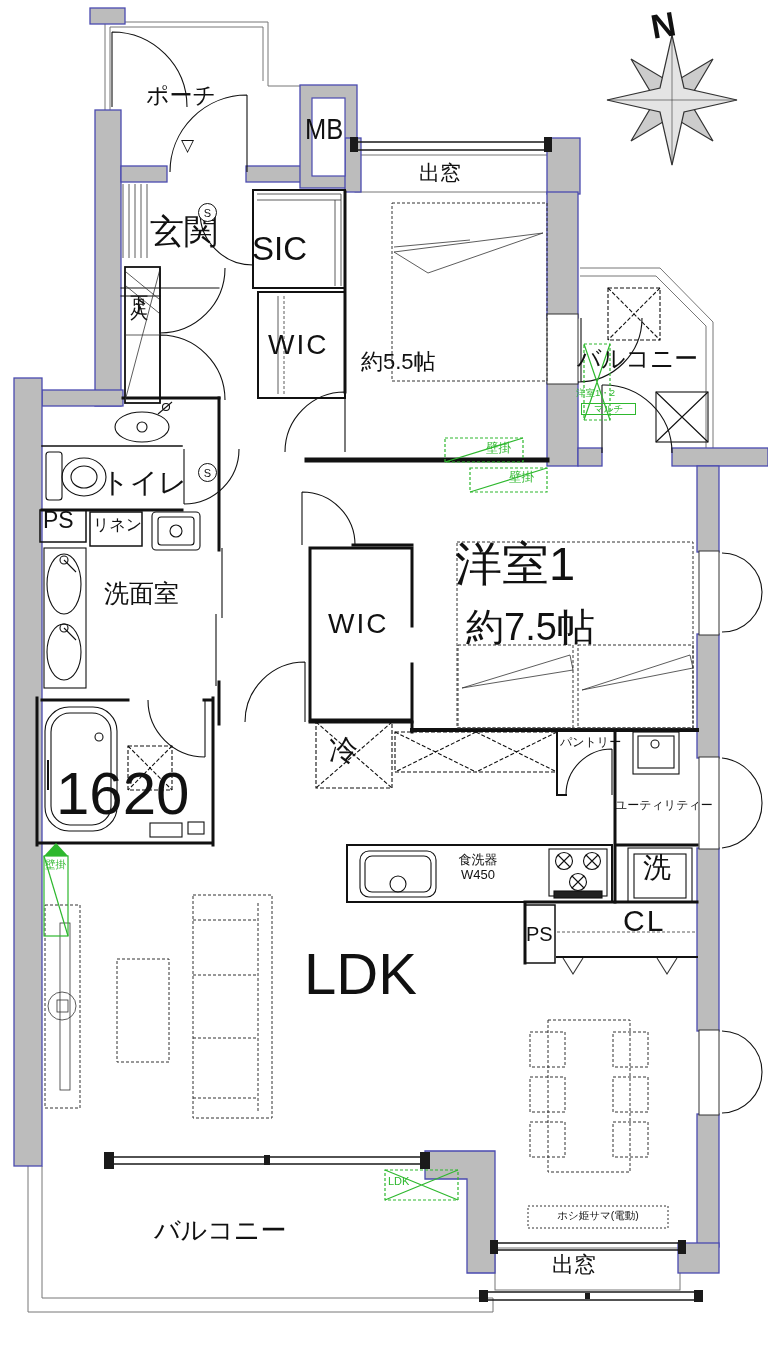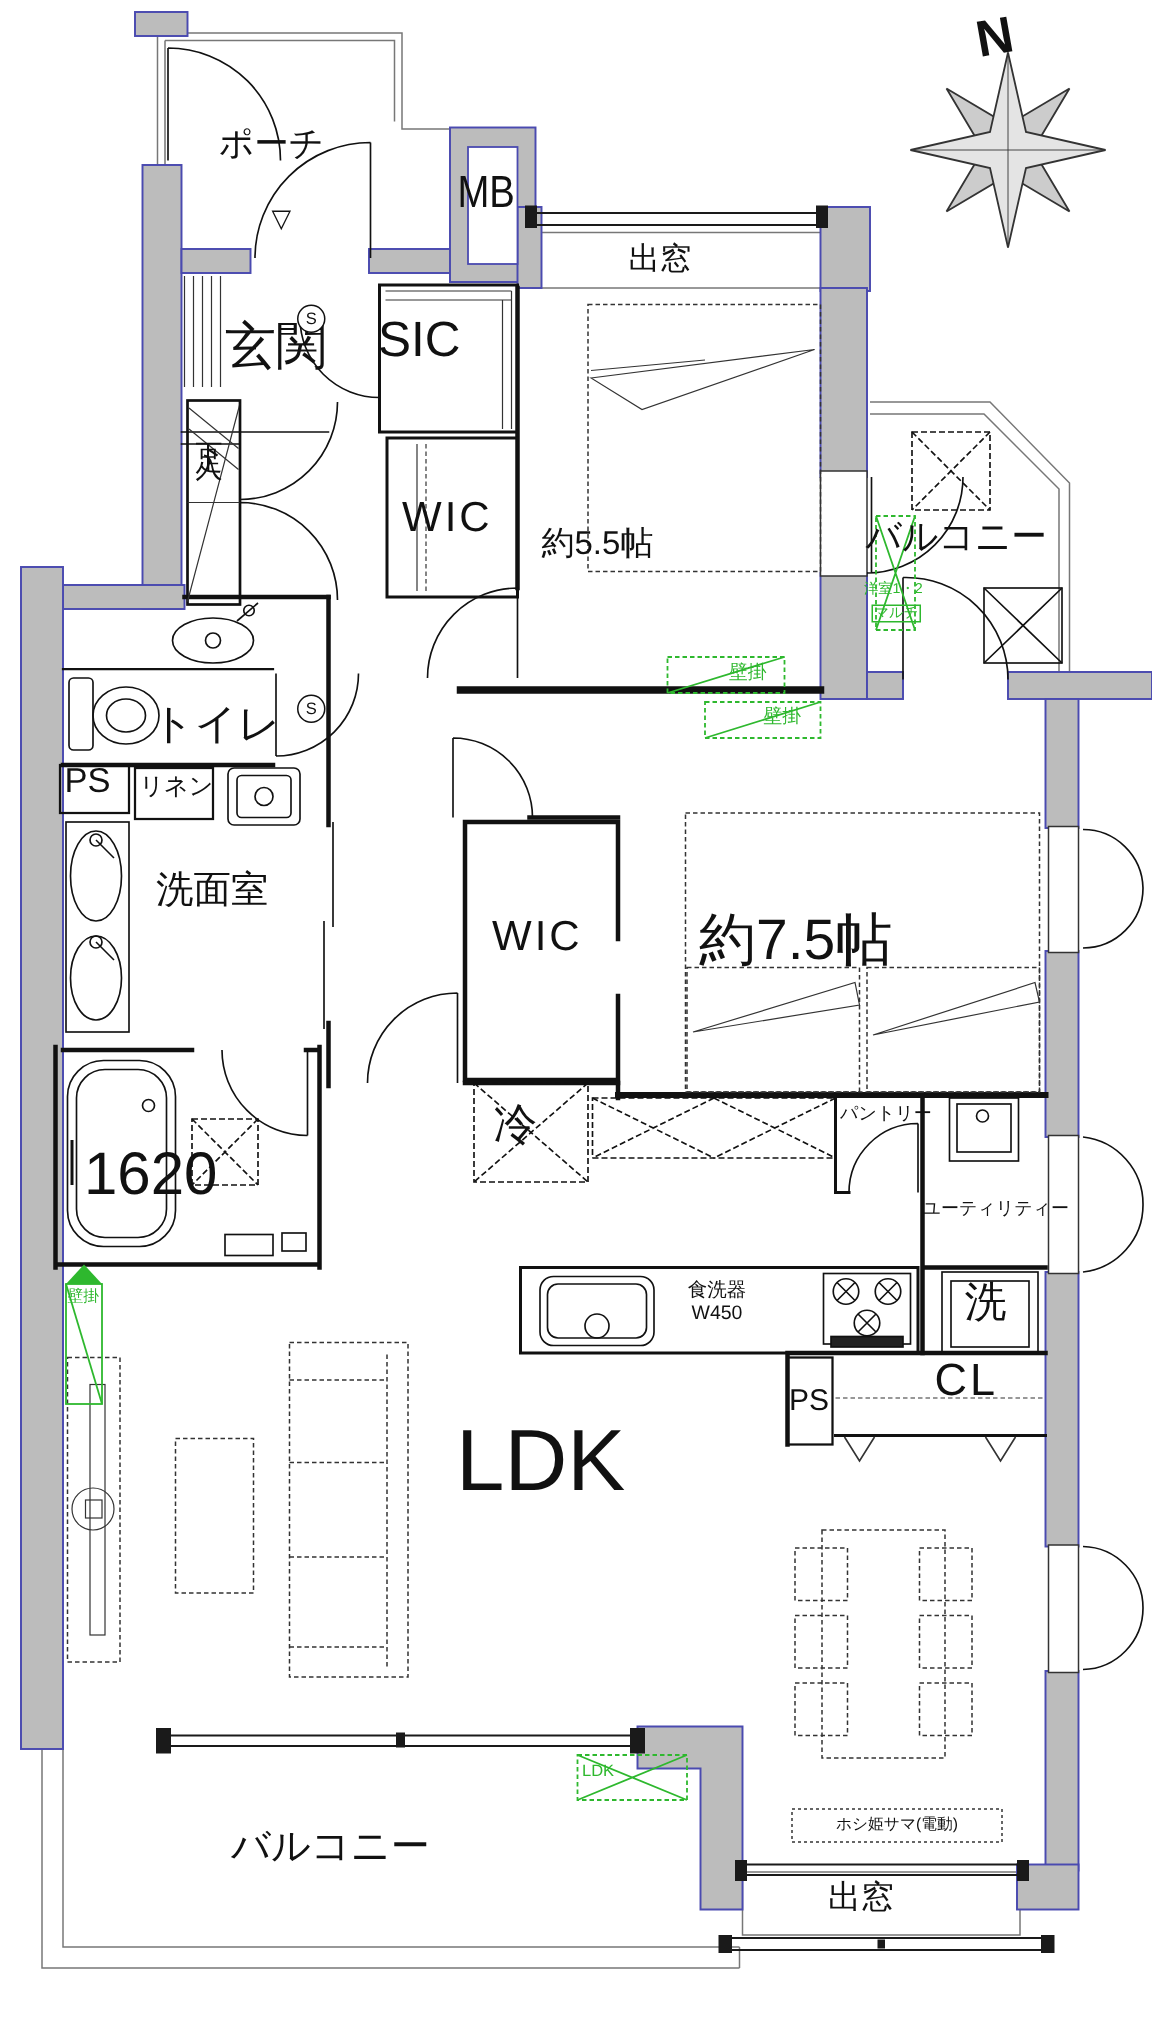--- a/index.html
+++ b/index.html
@@ -5,21 +5,21 @@
   html,body{margin:0;padding:0;background:#fff;}
   .plan{position:relative;width:768px;height:1349px;background:#fff;overflow:hidden;
         font-family:"Liberation Sans","DejaVu Sans",sans-serif;color:#111;}
   .plan svg{position:absolute;left:0;top:0;}
   .lbl{position:absolute;white-space:nowrap;line-height:1.02;color:#111;}
   .green{color:#2eb82e;}
   .vert{writing-mode:vertical-rl;text-orientation:upright;}
   .scircle{position:absolute;width:17px;height:17px;border:1.3px solid #111;border-radius:50%;
            font-size:11px;display:flex;align-items:center;justify-content:center;background:#fff;}
   .twoline{position:absolute;text-align:center;}
-  .boxed{border:1px solid #2eb82e;padding:0 1px;}
+  .boxed{border:1px solid #2eb82e;padding:0 12px;}
 </style>
 </head>
 <body>
 
 <div class="plan">
 
 <svg width="768" height="1349" viewBox="0 0 768 1349">
 
   <g stroke="#777" stroke-width="1" fill="none">
     <path d="M105,22 H268 V86 H300 M110,27 H263 V81 M105,22 V110 M110,27 V110"></path>
@@ -231,36 +231,37 @@
     <polygon points="672,35 684,88 737,100 684,112 672,165 660,112 607,100 660,88" fill="#e4e4e4"></polygon>
     <path d="M672,35 L672,165 M607,100 L737,100" stroke-width="0.6"></path>
   </g>
 </svg>
 
   <div class="lbl" style="left:651px;top:8px;font-size:34px;font-weight:bold;transform:rotate(-10deg);">N</div>
   <div class="lbl" style="left:146px;top:84px;font-size:23px;">ポーチ</div>
   <div class="lbl" style="left:181px;top:137px;font-size:17px;">▽</div>
   <div class="lbl" style="left:305px;top:114px;font-size:30px;transform:scaleX(.85);transform-origin:left top;">MB</div>
   <div class="lbl" style="left:150px;top:214px;font-size:34px;">玄関</div>
-  <div class="lbl" style="left:252px;top:209px;font-size:33px;">SIC</div>
+  <div class="lbl" style="left:252px;top:232px;font-size:33px;">SIC</div>
   <div class="lbl vert" style="left:130px;top:281px;font-size:18px;letter-spacing:3px;">下足入</div>
   <div class="lbl" style="left:419px;top:162px;font-size:21px;">出窓</div>
   <div class="lbl" style="left:361px;top:351px;font-size:22px;">約5.5帖</div>
   <div class="lbl" style="left:577px;top:346px;font-size:25px;transform:scaleX(.95);transform-origin:left top;">バルコニー</div>
   <div class="lbl green" style="left:576px;top:388px;font-size:9.5px;">洋室1・2</div>
   <div class="lbl green boxed" style="left:581px;top:403px;font-size:9.5px;">マルチ</div>
   <div class="lbl green" style="left:486px;top:442px;font-size:12.5px;">壁掛</div>
   <div class="lbl green" style="left:509px;top:471px;font-size:12.5px;">壁掛</div>
   <div class="lbl" style="left:268px;top:331px;font-size:28px;letter-spacing:2px;">WIC</div>
   <div class="lbl" style="left:101px;top:469px;font-size:28px;">トイレ</div>
   <div class="lbl" style="left:43px;top:509px;font-size:23px;">PS</div>
   <div class="lbl" style="left:93px;top:517px;font-size:16px;">リネン</div>
   <div class="lbl" style="left:104px;top:581px;font-size:25px;">洗面室</div>
-  <div class="lbl" style="left:56px;top:763px;font-size:40px;text-align:right;">1620</div>
+  <div class="lbl" style="left:56px;top:763px;font-size:60px;text-align:right;">1620</div>
   <div class="lbl" style="left:328px;top:610px;font-size:28px;letter-spacing:2px;">WIC</div>
+  <div class="lbl" style="left:455px;top:540px;font-size:47px;">洋室1</div>
   <div class="lbl" style="left:466px;top:608px;font-size:38px;">約7.5帖</div>
   <div class="lbl" style="left:329px;top:736px;font-size:29px;">冷</div>
   <div class="lbl" style="left:560px;top:736px;font-size:12px;">パントリー</div>
   <div class="lbl" style="left:615px;top:799px;font-size:12px;">ユーティリティー</div>
   <div class="twoline" style="left:436px;top:853px;width:84px;font-size:13px;line-height:1.15;">
     <div>食洗器</div>
     <div>W450</div>
   </div>
   <div class="lbl" style="left:643px;top:854px;font-size:28px;">洗</div>
   <div class="lbl" style="left:526px;top:924px;font-size:20px;">PS</div>

